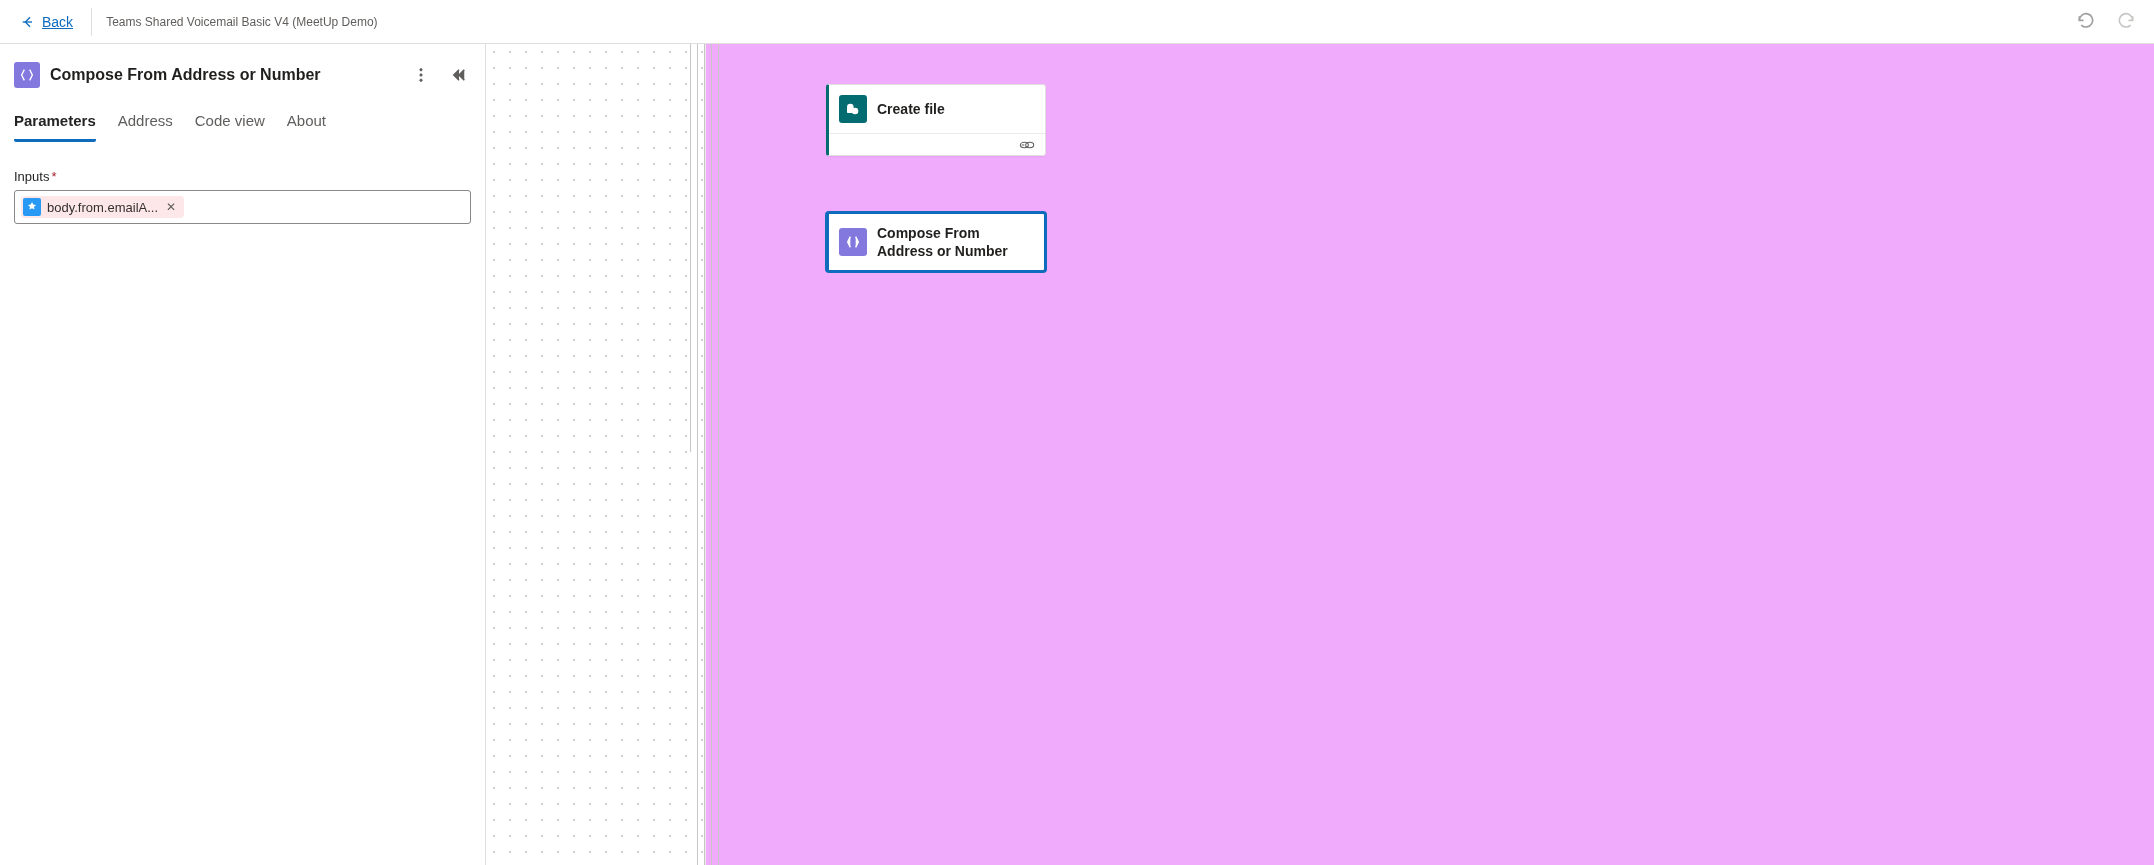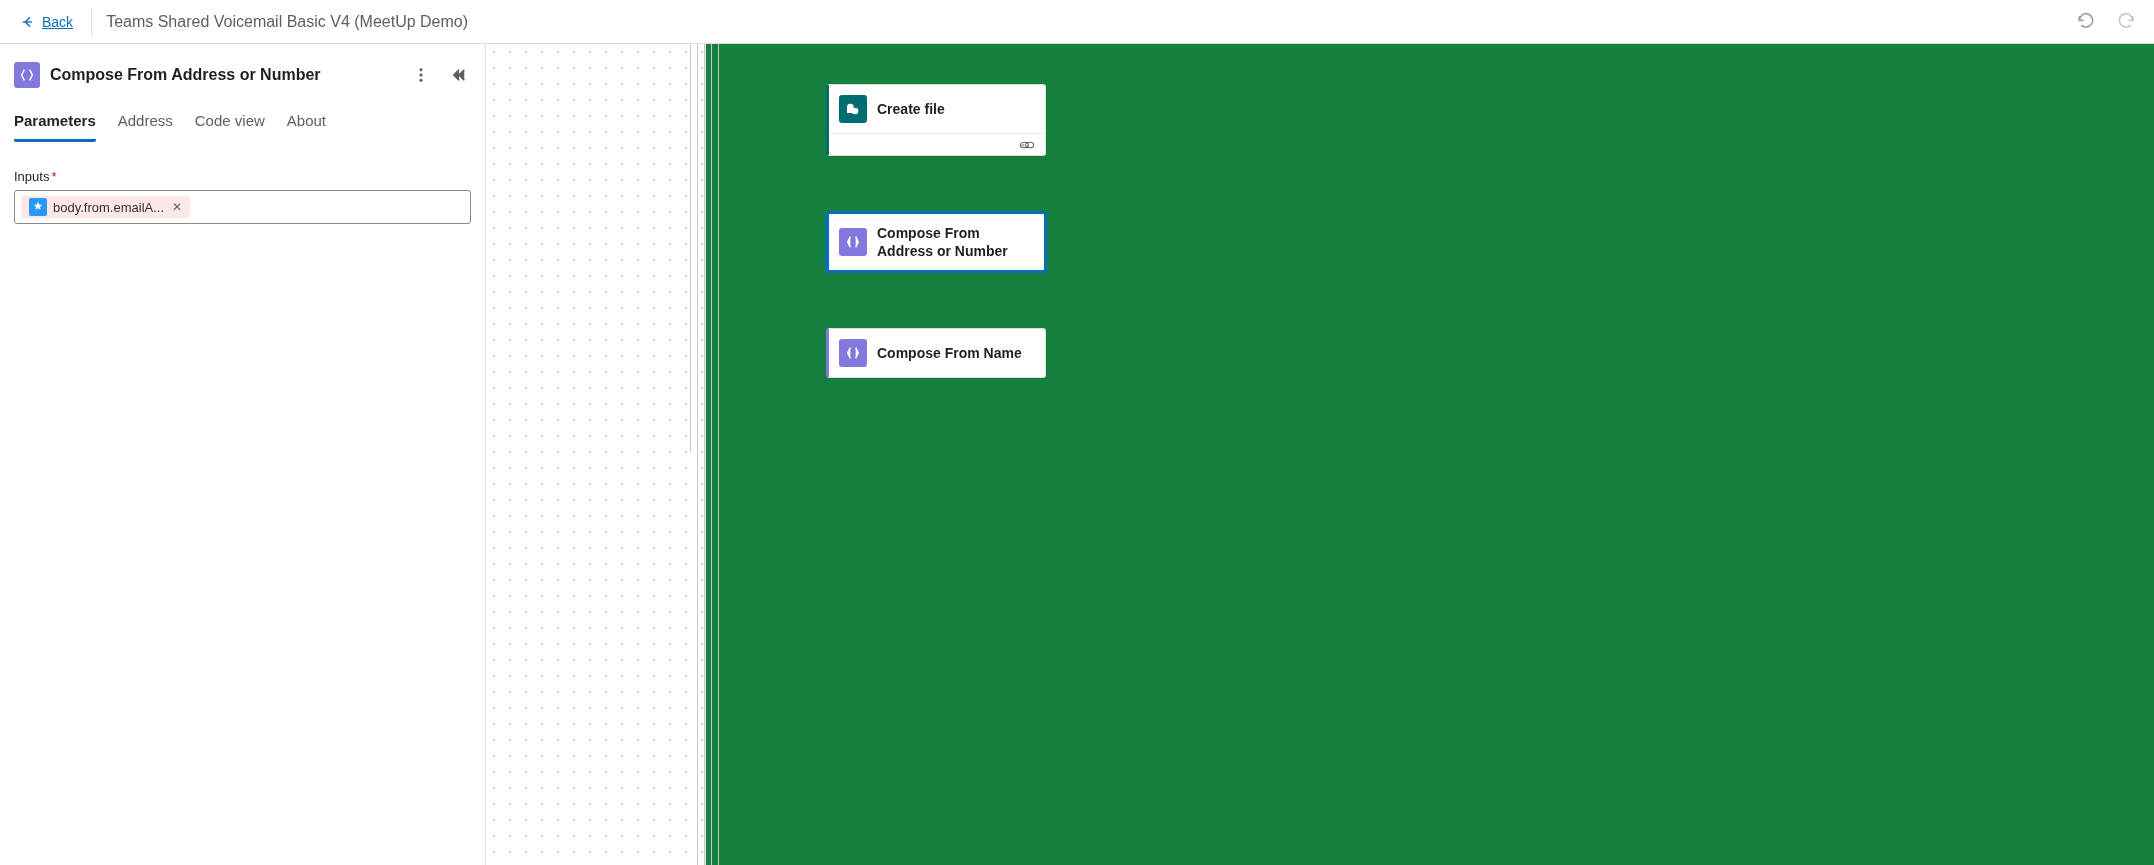--- a/index.html
+++ b/index.html
@@ -20,21 +20,21 @@
   align-items: center;
   gap: 6px;
   color: #0f6cbd;
   cursor: pointer;
   padding: 4px 8px;
   font-size: 14px;
   text-decoration: underline;
 }
 .back-btn svg { width: 16px; height: 16px; stroke: #0f6cbd; }
 .vr { width: 1px; height: 28px; background: #e1dfdd; margin: 0 14px 0 10px; }
-.flow-title { color: #605e5c; font-size: 16px; }
+.flow-title { color: #605e5c; font-size: 12px; }
 .topbar-right { margin-left: auto; display: flex; gap: 8px; }
 .topbar-right .icon-btn { width: 32px; height: 32px; display:flex; align-items:center; justify-content:center; cursor:pointer; border-radius:4px; }
 .topbar-right svg { width:20px; height:20px; stroke:#a19f9d; fill:none; }
 .topbar-right .disabled svg { stroke:#c8c6c4; }
 
 
 .main {
   display: flex;
   height: calc(100% - 44px);
 }
@@ -102,39 +102,39 @@
   align-items:center;
   padding:3px 6px;
   background:#fff;
 }
 .token {
   display:flex;
   align-items:center;
   gap:6px;
   background:#fde7e9;
   border-radius:4px;
-  padding:2px 6px 2px 8px;
+  padding:2px 6px 2px 2px;
   font-size:13px;
   color:#323130;
 }
 .token-icon {
   width:18px; height:18px;
   background:#2899f5;
   border-radius:2px;
   display:flex; align-items:center; justify-content:center;
 }
 .token-icon svg { width:12px; height:12px; fill:#fff; }
 .token-x { cursor:pointer; color:#605e5c; font-size:12px; padding:0 2px; }
 
 
 .canvas-wrap {
   flex:1;
   position:relative;
   overflow:hidden;
-  background:#15803d;
+  background:#f0abfc;
 }
 .dots {
   position:absolute;
   inset:0;
   width: 220px;
   right:auto;
   left:0;
   background:#fff;
   background-image: radial-gradient(#d2d0ce 0.9px, #fff 0.9px);
   background-size: 16px 16px;
@@ -328,28 +328,17 @@
           <div class="card-icon purple">
             <svg viewBox="0 0 24 24" fill="none" stroke="#fff" stroke-width="2">
                 <path d="M8 4l-4 8 4 8"></path>
                 <path d="M16 4l4 8-4 8"></path>
               </svg>
           </div>
           <div class="card-title">Compose From Address or Number</div>
         </div>
       </div>
 
-      <div class="card purple">
-        <div class="card-head">
-          <div class="card-icon purple">
-            <svg viewBox="0 0 24 24" fill="none" stroke="#fff" stroke-width="2">
-                <path d="M8 4l-4 8 4 8"></path>
-                <path d="M16 4l4 8-4 8"></path>
-              </svg>
-          </div>
-          <div class="card-title">Compose From Name</div>
-        </div>
-      </div>
 
     </div>
   </div>
 
 </div>
 
 </body></html>

